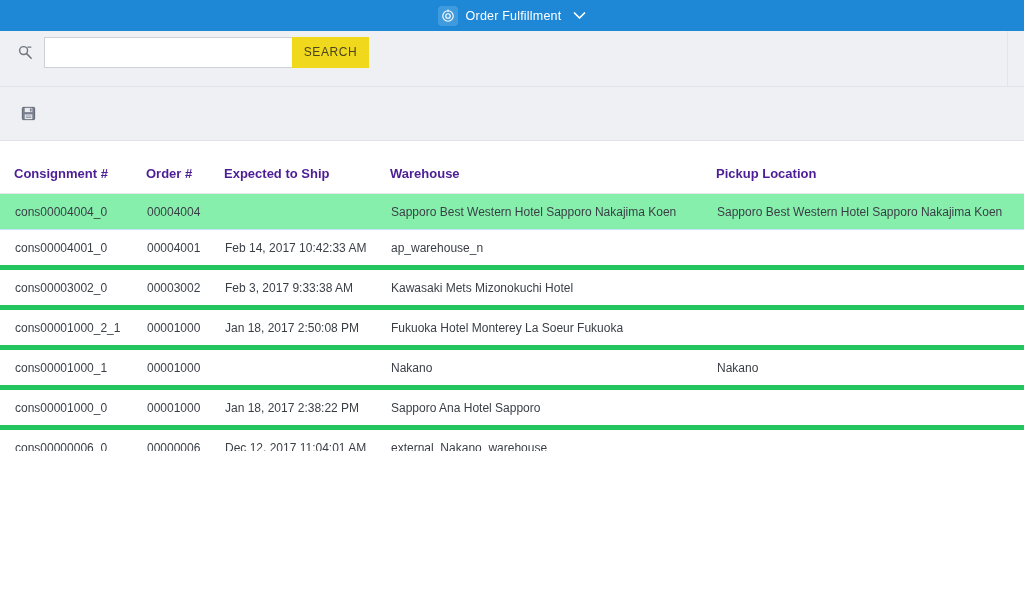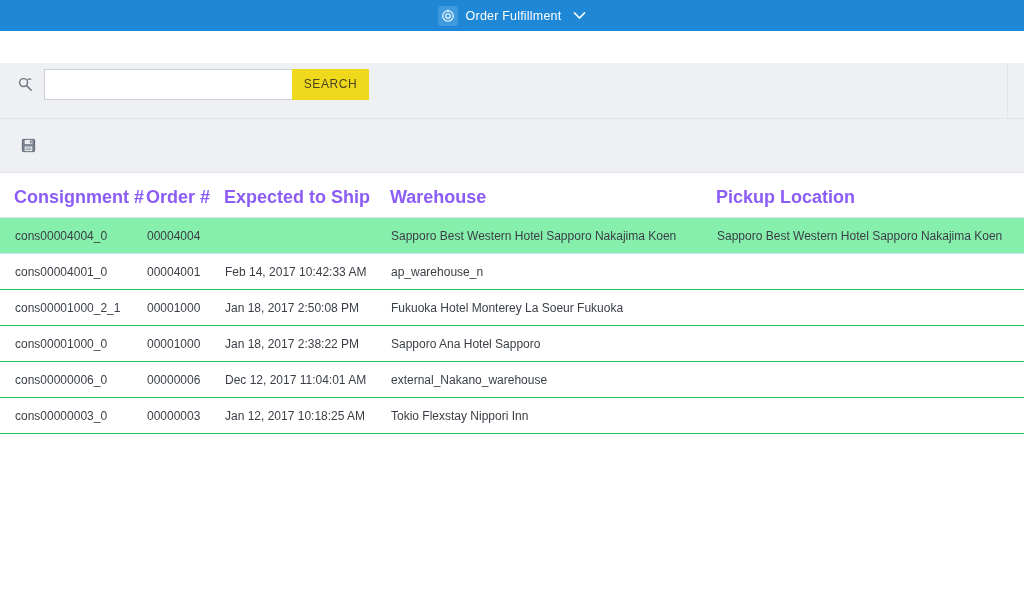--- a/index.html
+++ b/index.html
@@ -67,21 +67,20 @@
   .search-bar {
     height: 56px;
     min-height: 56px;
     background: #eef0f4;
     border-bottom: 1px solid #dfe3e9;
     display: flex;
     align-items: center;
     padding: 0 0 12px 10px;
     box-sizing: border-box;
     position: relative;
-    margin-top: 32px;
   }
   .search-glyph {
     width: 30px;
     min-width: 30px;
     display: flex;
     align-items: center;
     justify-content: center;
     color: #6b7280;
   }
   .search-wrap {
@@ -163,39 +162,39 @@
     table-layout: fixed;
   }
   table.grid col.c-consignment { width: 132px; }
   table.grid col.c-order       { width: 78px; }
   table.grid col.c-expected    { width: 166px; }
   table.grid col.c-warehouse   { width: 326px; }
   table.grid col.c-pickup      { width: 322px; }
 
   table.grid thead th {
     height: 40px;
-    padding: 4px 0 0 0;
+    padding: 12px 0 0 0;
     text-align: left;
-    font-size: 18px;
+    font-size: 13px;
     font-weight: bold;
-    color: #8b5cf6;
+    color: #4c1d95;
     background: #ffffff;
     border-bottom: 1px solid #e4e7ec;
     vertical-align: middle;
     white-space: nowrap;
     cursor: pointer;
   }
   table.grid thead th .th-inner { padding-left: 14px; }
   table.grid thead th.th-consignment .th-inner { padding-left: 14px; }
 
   table.grid tbody td {
     height: 33px;
     font-size: 12px;
     color: #3a3f46;
-    border-bottom: 1px solid #22c55e;
+    border-bottom: 5px solid #22c55e;
     vertical-align: middle;
     white-space: nowrap;
     overflow: hidden;
     text-overflow: ellipsis;
   }
   table.grid tbody td .td-inner {
     padding-left: 14px;
     overflow: hidden;
     text-overflow: ellipsis;
     white-space: nowrap;
@@ -314,33 +313,67 @@
             </td>
             <td>
               <div class="td-inner">ap_warehouse_n</div>
             </td>
             <td>
               <div class="td-inner"></div>
             </td>
           </tr>
           <tr>
             <td>
+              <div class="td-inner">cons00003002_0</div>
+            </td>
+            <td>
+              <div class="td-inner">00003002</div>
+            </td>
+            <td>
+              <div class="td-inner">Feb 3, 2017 9:33:38 AM</div>
+            </td>
+            <td>
+              <div class="td-inner">Kawasaki Mets Mizonokuchi Hotel</div>
+            </td>
+            <td>
+              <div class="td-inner"></div>
+            </td>
+          </tr>
+          <tr>
+            <td>
               <div class="td-inner">cons00001000_2_1</div>
             </td>
             <td>
               <div class="td-inner">00001000</div>
             </td>
             <td>
               <div class="td-inner">Jan 18, 2017 2:50:08 PM</div>
             </td>
             <td>
               <div class="td-inner">Fukuoka Hotel Monterey La Soeur Fukuoka</div>
             </td>
             <td>
               <div class="td-inner"></div>
+            </td>
+          </tr>
+          <tr>
+            <td>
+              <div class="td-inner">cons00001000_1</div>
+            </td>
+            <td>
+              <div class="td-inner">00001000</div>
+            </td>
+            <td>
+              <div class="td-inner"></div>
+            </td>
+            <td>
+              <div class="td-inner">Nakano</div>
+            </td>
+            <td>
+              <div class="td-inner">Nakano</div>
             </td>
           </tr>
           <tr>
             <td>
               <div class="td-inner">cons00001000_0</div>
             </td>
             <td>
               <div class="td-inner">00001000</div>
             </td>
             <td>

